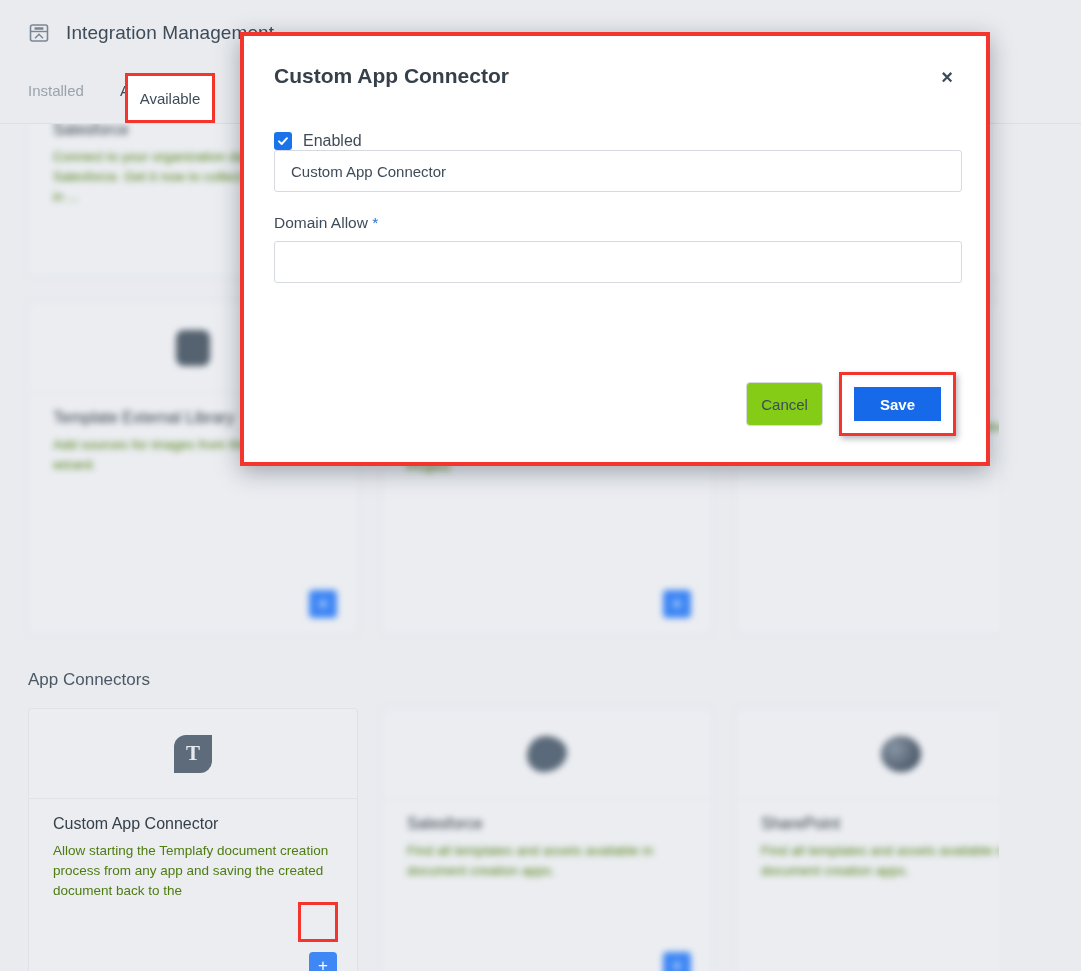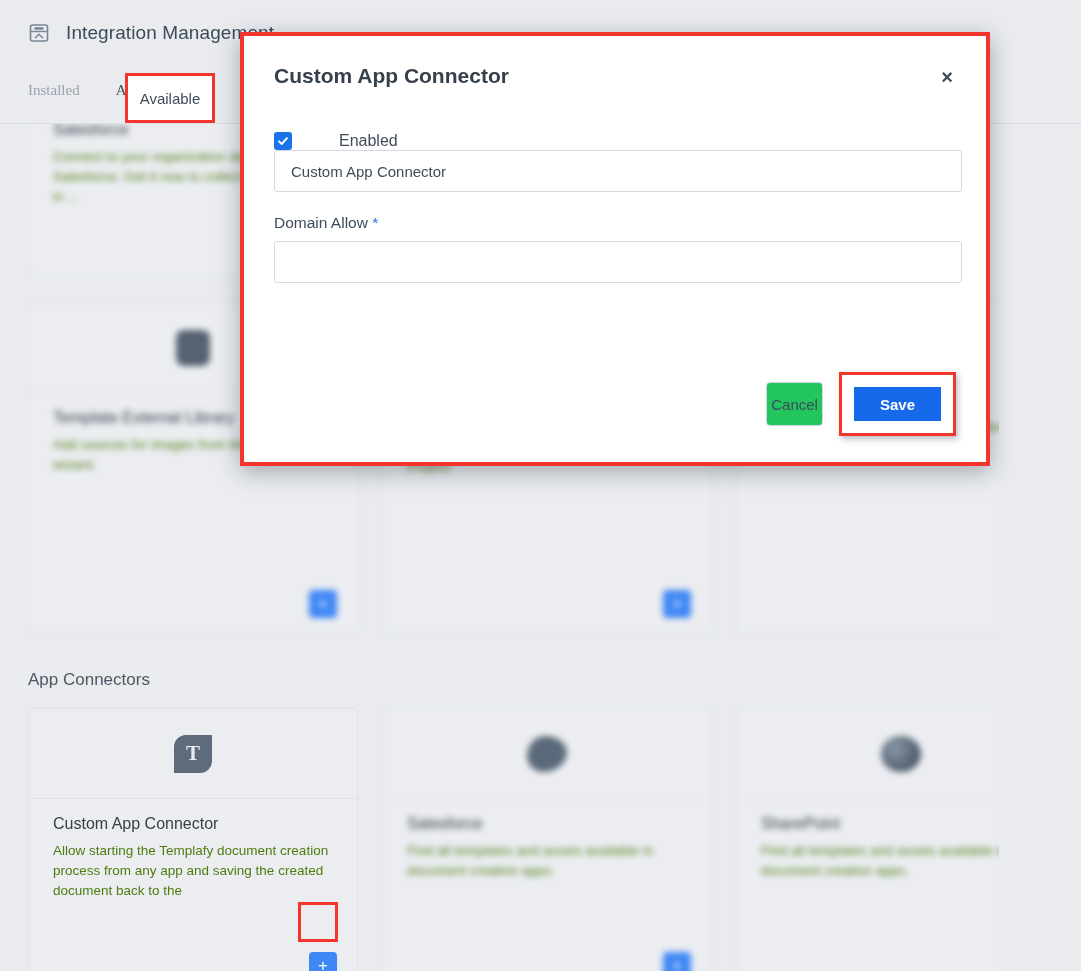--- a/index.html
+++ b/index.html
@@ -24,21 +24,21 @@
   }
 
   
   .tabs {
     position: absolute; top: 80px; left: 0; width: 1081px; height: 44px;
     display: flex; align-items: flex-start; padding-left: 28px;
     border-bottom: 1px solid #dcdfe5;
   }
   .tab {
     font-size: 15px; color: #9aa3ad; padding: 2px 0 14px 0; margin-right: 36px;
-    cursor: pointer; position: relative; font-family: Liberation Serif, serif;
+    cursor: pointer; position: relative;
   }
   .tab.active { color: #3e4c59; }
 
   
   .hl-available {
     position: absolute; left: 125px; top: 73px; width: 90px; height: 50px;
     border: 3px solid #f4352e; background: #fff; z-index: 5;
     display: flex; align-items: center; justify-content: center;
   }
   .hl-available span { font-size: 15px; color: #3e4c59; }
@@ -116,38 +116,38 @@
     font-size: 20px; color: #3e4c59; background: none; border: none; cursor: pointer;
     line-height: 20px; font-weight: bold;
   }
 
   .field-row { margin-top: 44px; display: flex; align-items: center; gap: 11px; }
   .chk {
     width: 18px; height: 18px; background: #1a73e8; border-radius: 3px;
     display: flex; align-items: center; justify-content: center; cursor: pointer;
   }
   .chk svg { display:block; }
-  .chk-label { font-size: 16px; color: #3e4c59; margin-left: 36px; }
+  .chk-label { font-size: 16px; color: #3e4c59; }
 
   .f-label { font-size: 15.5px; color: #3e4c59; margin: 22px 0 9px 0; }
   .f-label .req { color: #2a6fd4; }
 
   .f-input {
     width: 688px; height: 42px; border: 1px solid #d6dae0; border-radius: 3px;
     background: #fff; padding: 0 16px; font-size: 15px; color: #3e4c59;
     font-family: "Liberation Sans", sans-serif;
   }
   .f-input::placeholder { color: #a9b0b9; }
 
   .modal-actions {
     position: absolute; right: 30px; bottom: 26px;
     display: flex; align-items: center; gap: 16px;
   }
   .btn-cancel {
-    height: 44px; padding: 0 4px; background: #22c55e; border: 1px solid #d6dae0;
+    height: 44px; padding: 0 14px; background: #84cc16; border: 1px solid #d6dae0;
     border-radius: 4px; font-size: 15px; color: #3e4c59; cursor: pointer;
     font-family: "Liberation Sans", sans-serif;
   }
   .btn-save-wrap {
     border: 3px solid #f4352e; padding: 12px; display: inline-flex;
     box-shadow: 2px 3px 6px rgba(20,30,45,.30);
   }
   .btn-save {
     height: 34px; padding: 0 26px; background: #1669e8; border: none;
     color: #fff; font-size: 15px; font-weight: bold; cursor: pointer;

